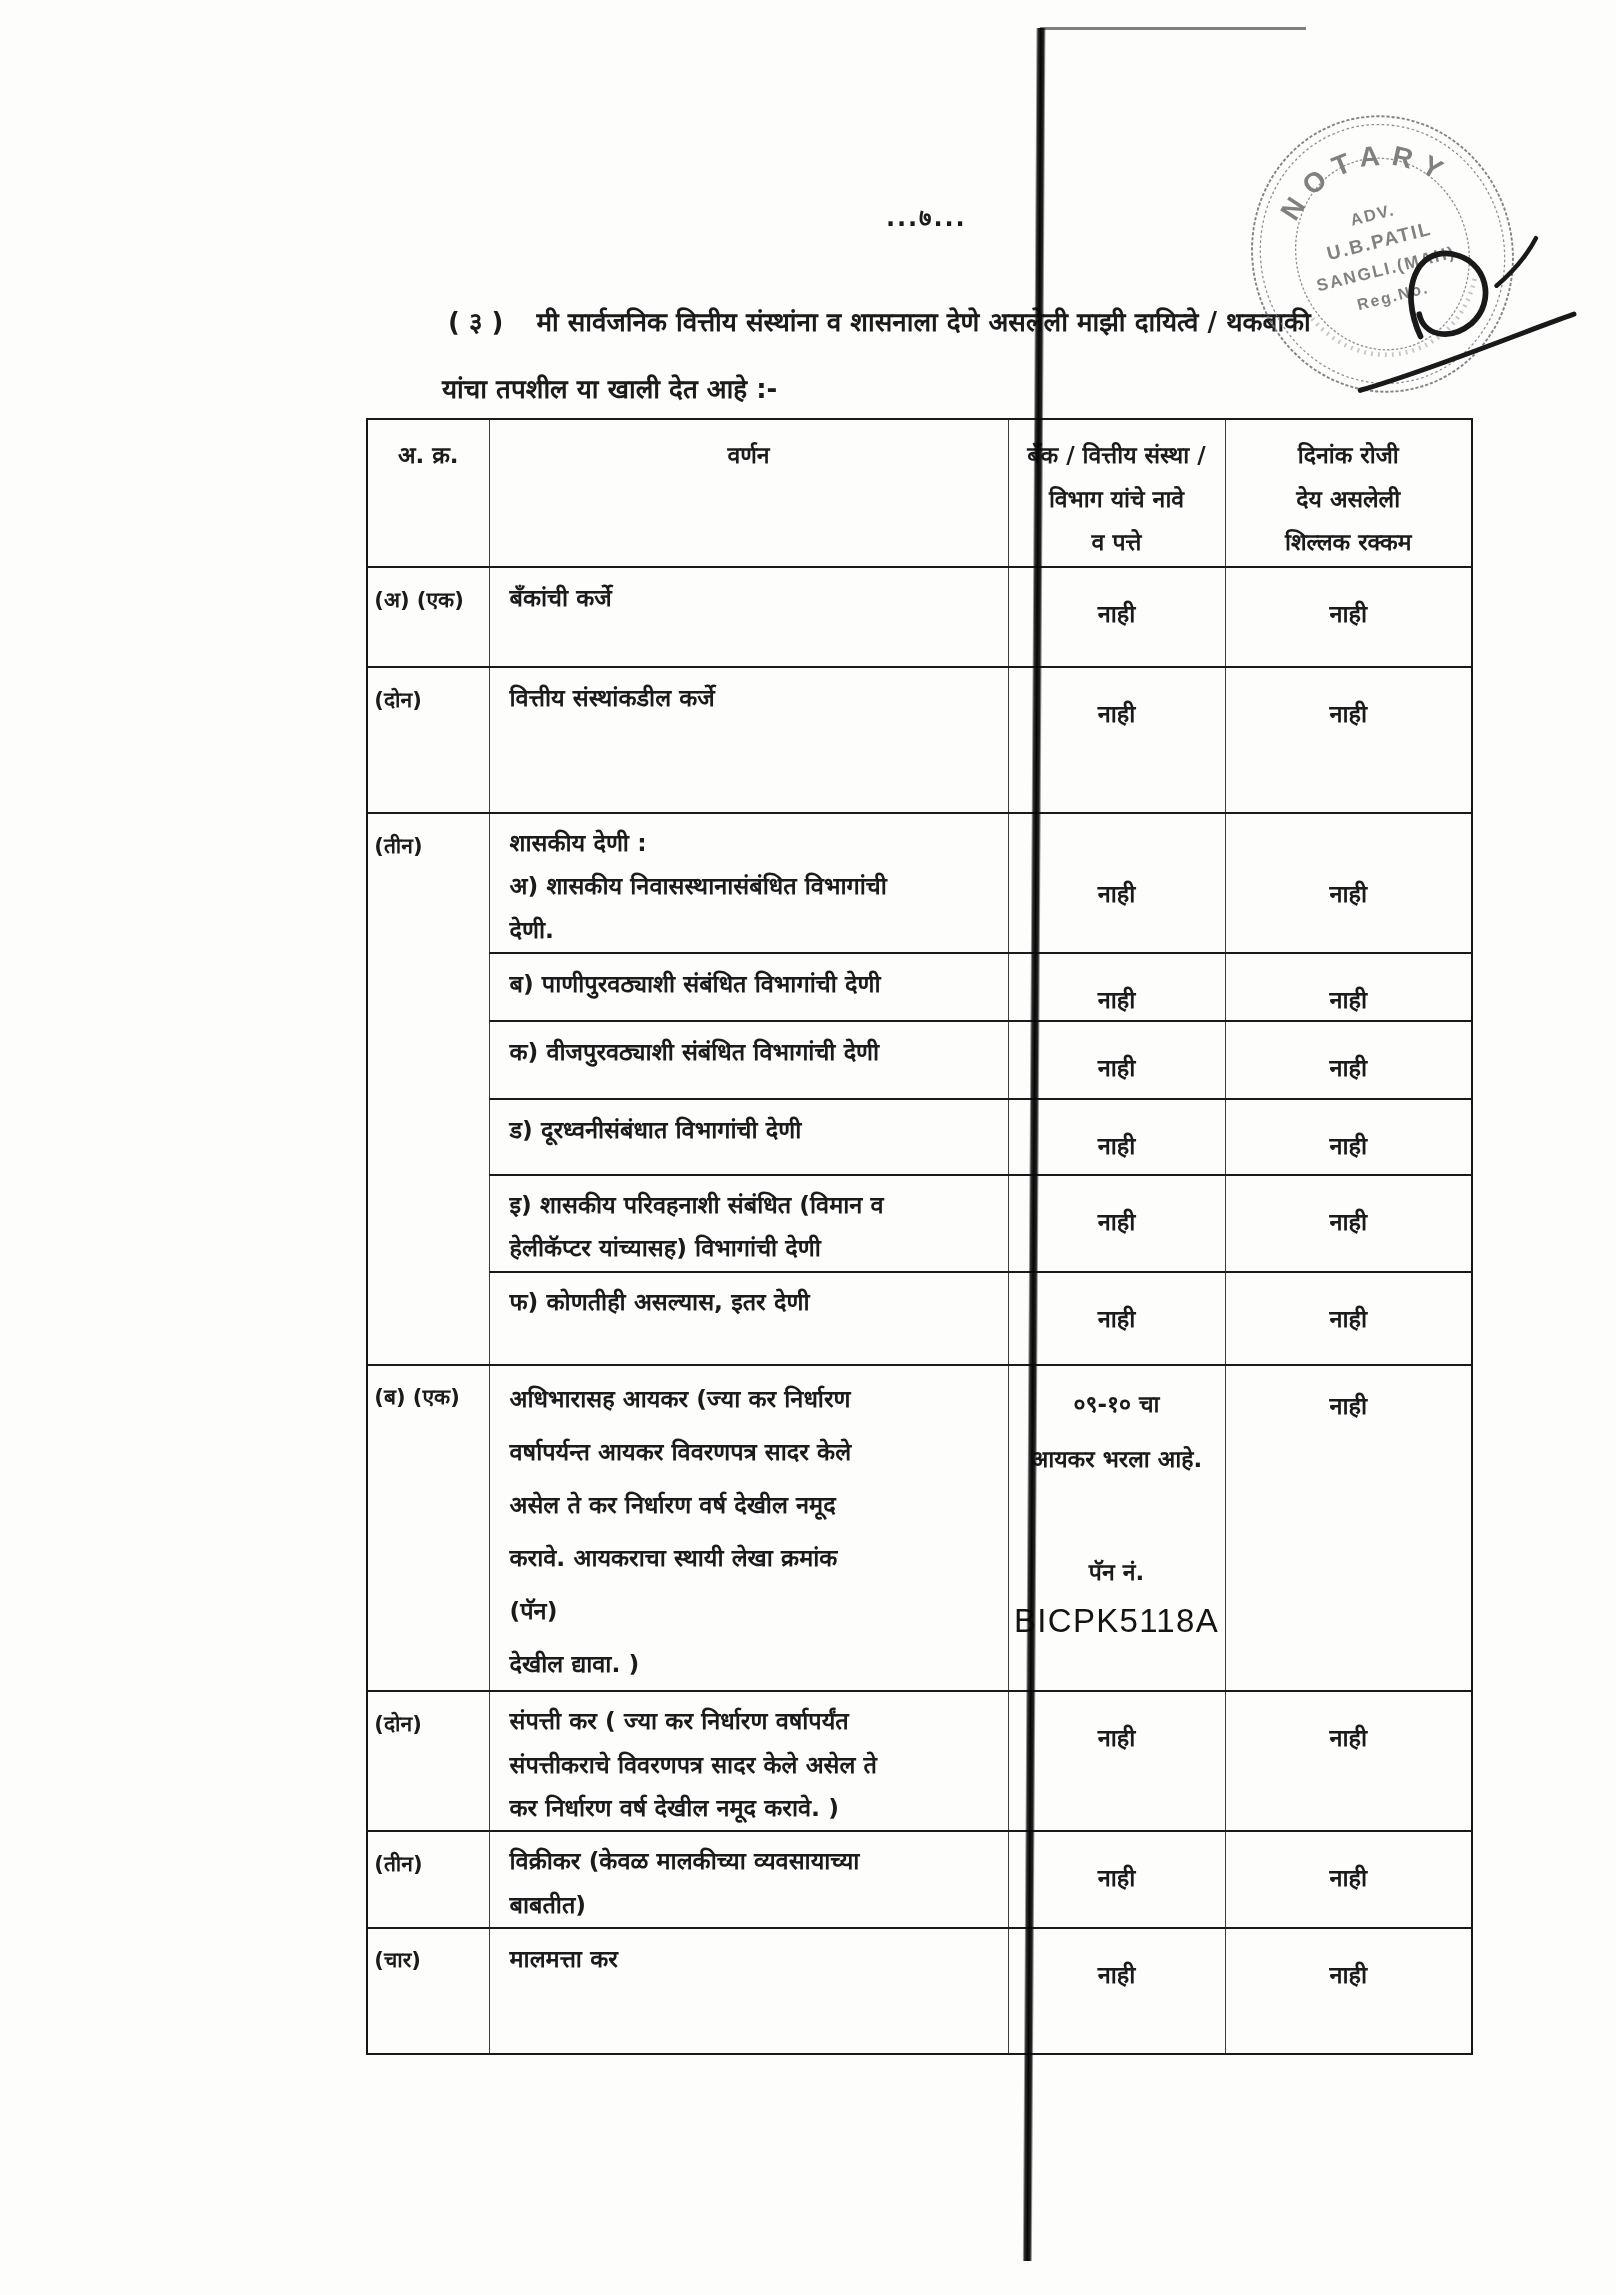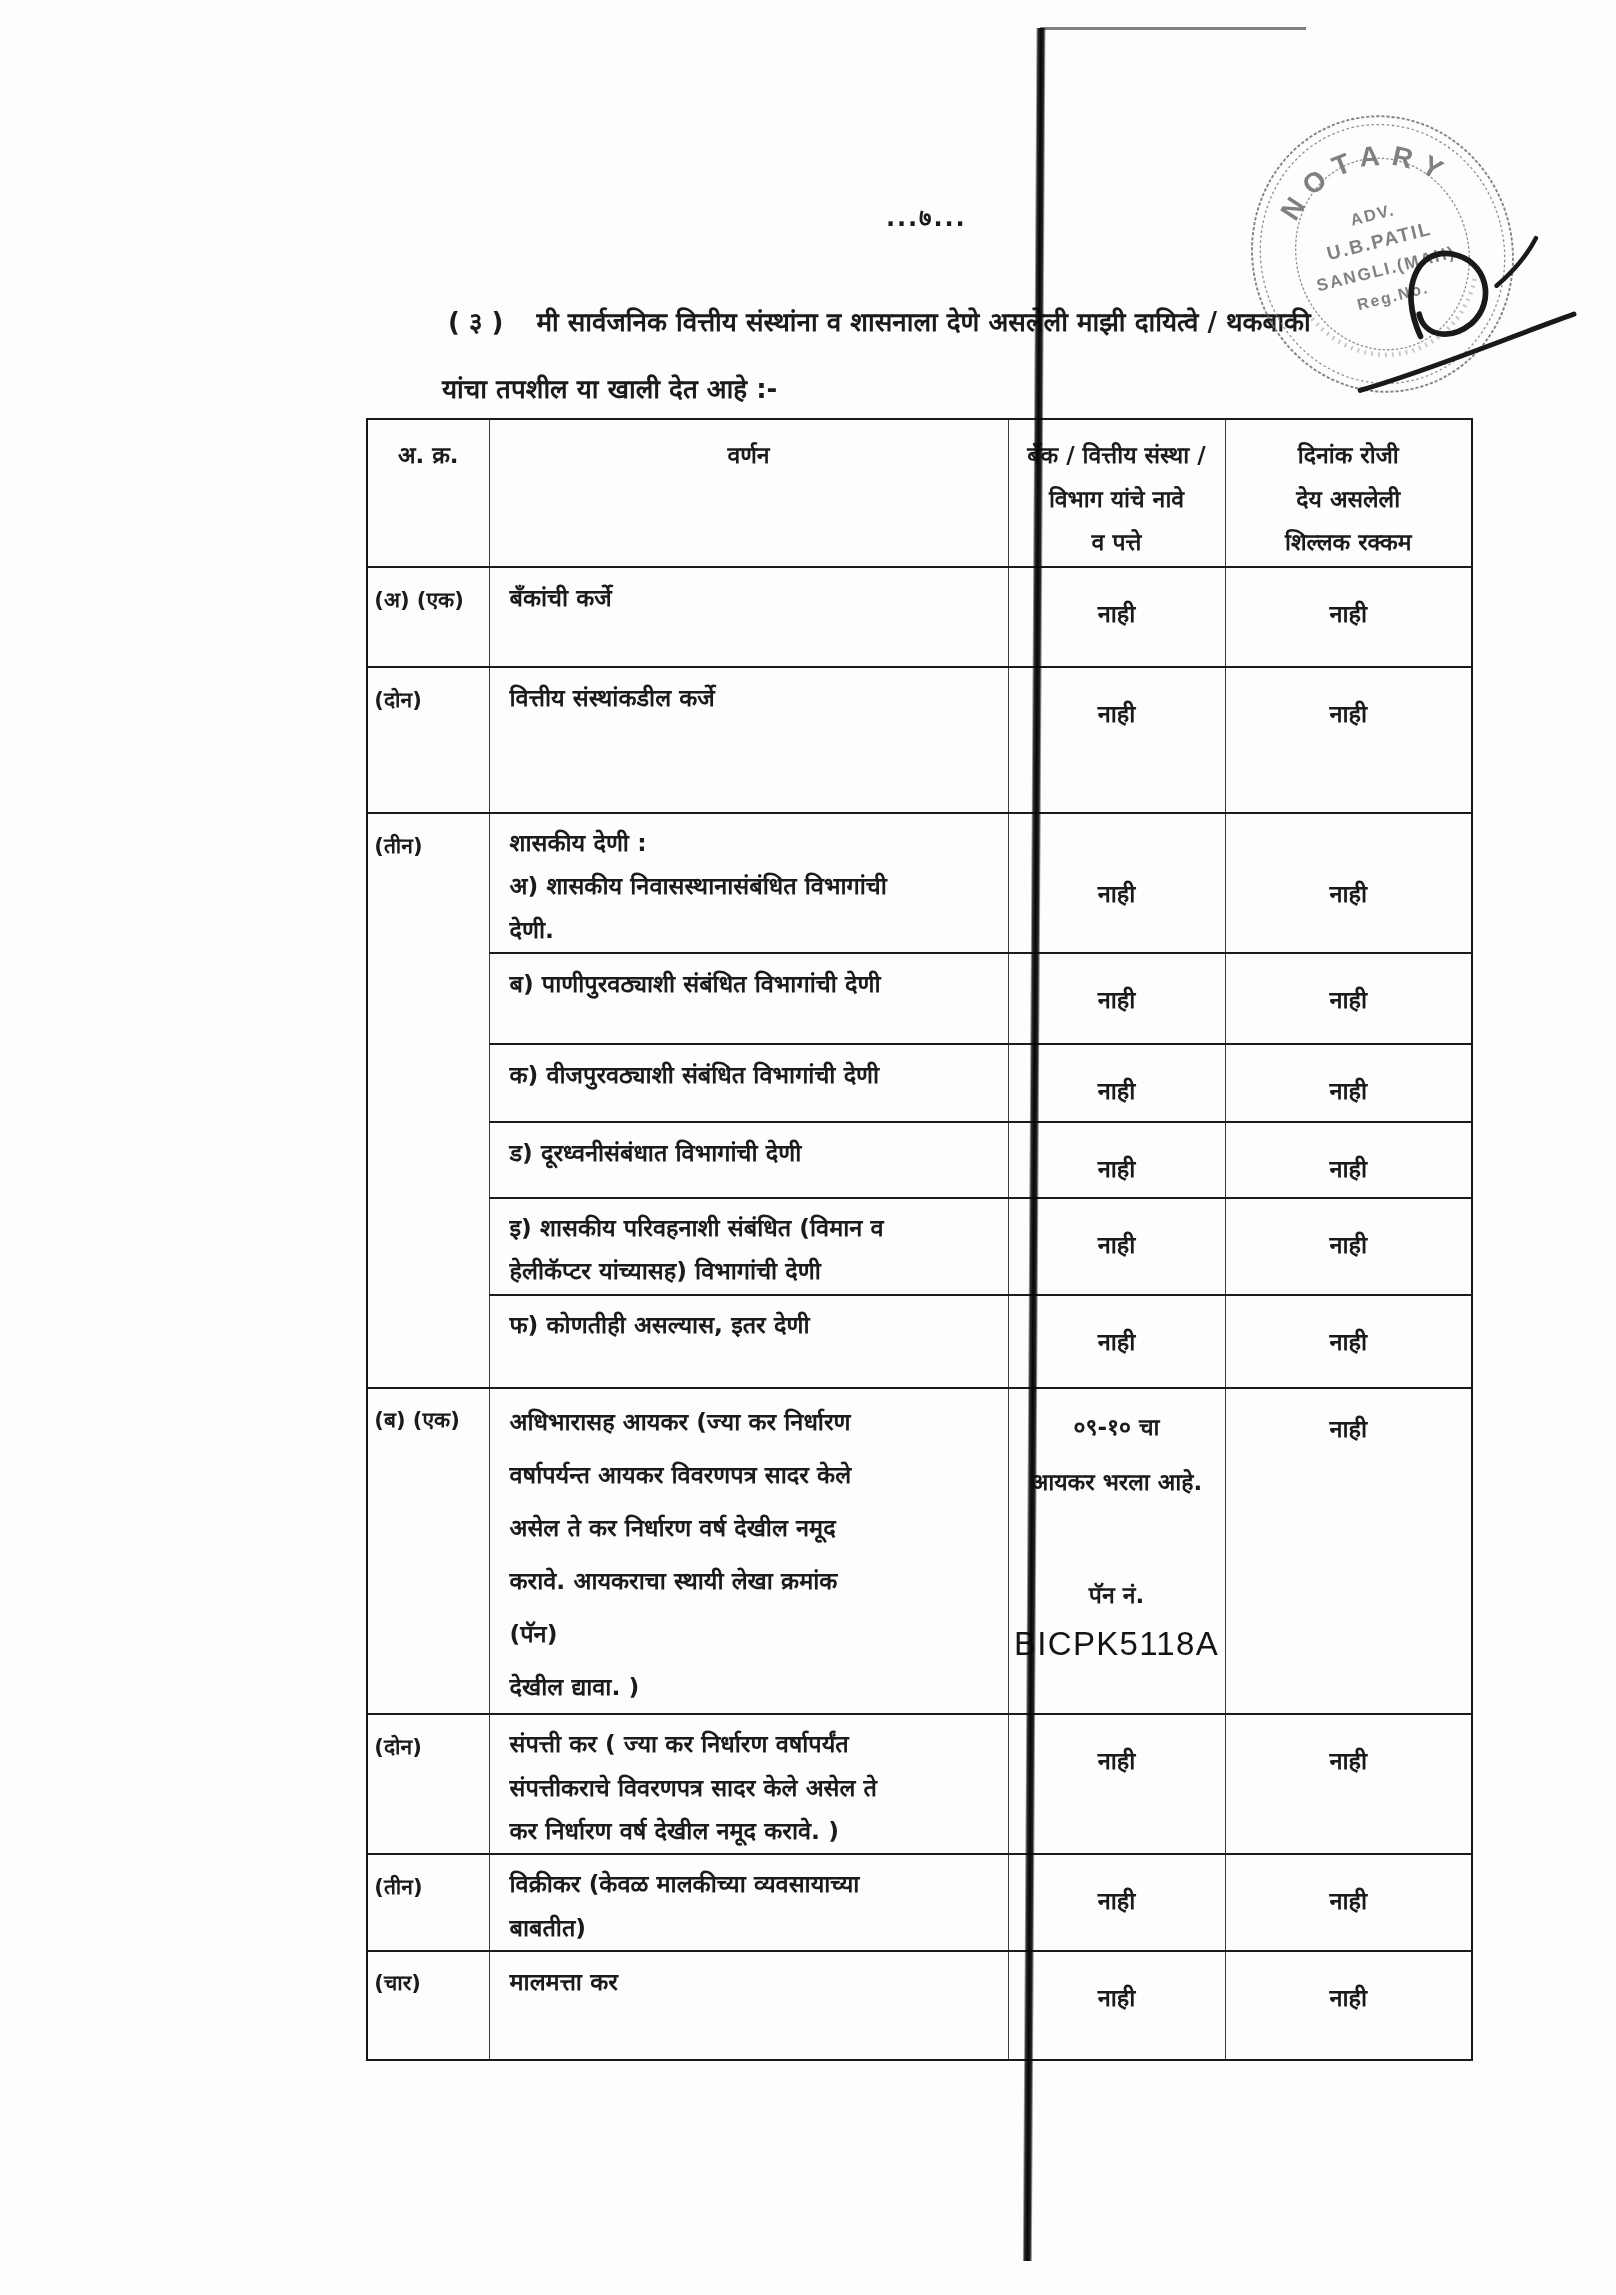--- a/index.html
+++ b/index.html
@@ -29,23 +29,23 @@
   .cno{text-align:center;padding-top:29px;font-size:23.5px;}
   .pt2{padding-top:63px;}
   .pt3{padding-top:23px;}
   .bank-cell{text-align:center;font-size:23px;padding-top:21.6px;}
   .bank-cell .bk2{margin-top:23px;}
   .bank-cell .bk3{margin-top:81px;}
   .bank-cell .pan{margin-top:15px;font-family:"Liberation Sans",sans-serif;font-weight:400;
                   font-size:33px;letter-spacing:1.3px;color:#141414;}
   
   .rhH{height:109px}.rh1{height:100px}.rh2{height:146px}
-  .rh3a{height:134px}.rh3b{height:91px}.rh3c{height:78px}
+  .rh3a{height:134px}.rh3b{height:68px}.rh3c{height:78px}
   .rh3d{height:76px}.rh3e{height:75px}.rh3f{height:93px}
-  .rh4{height:265px}.rh5{height:134px}.rh6{height:95px}.rh7{height:109px}
+  .rh4{height:265px}.rh5{height:134px}.rh6{height:95px}.rh7{height:126px}
   .stamp{position:absolute;left:1224px;top:89px;width:355px;height:330px;z-index:8;}
 </style>
 </head>
 <body>
 
 <div class="page">
 
   <div class="fold"></div>
   <div class="topline"></div>
 

